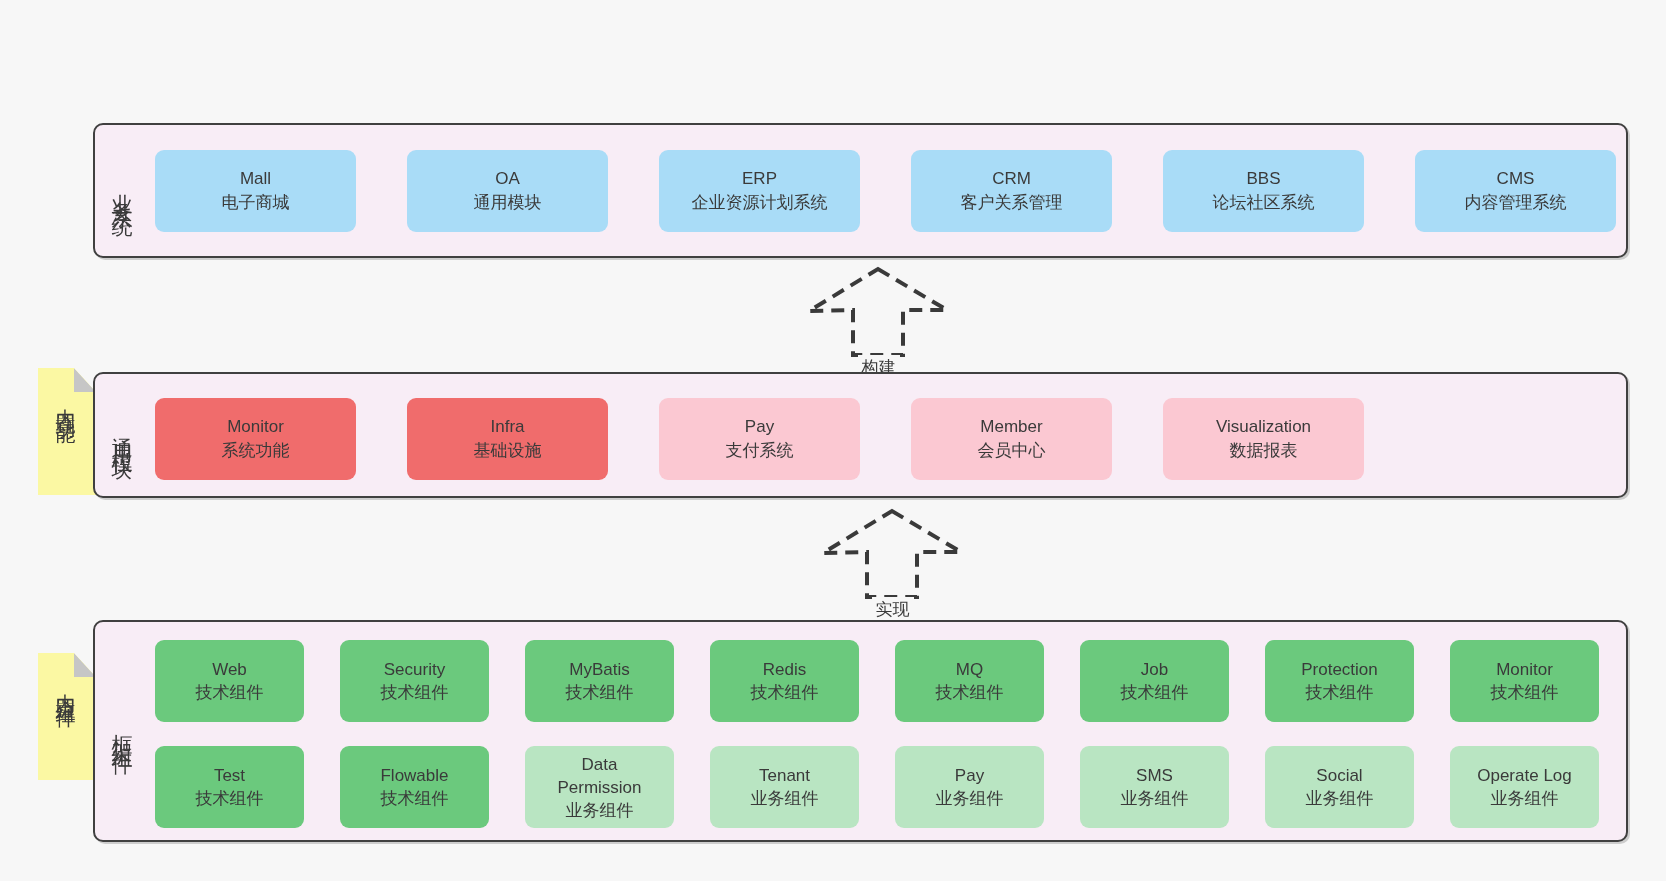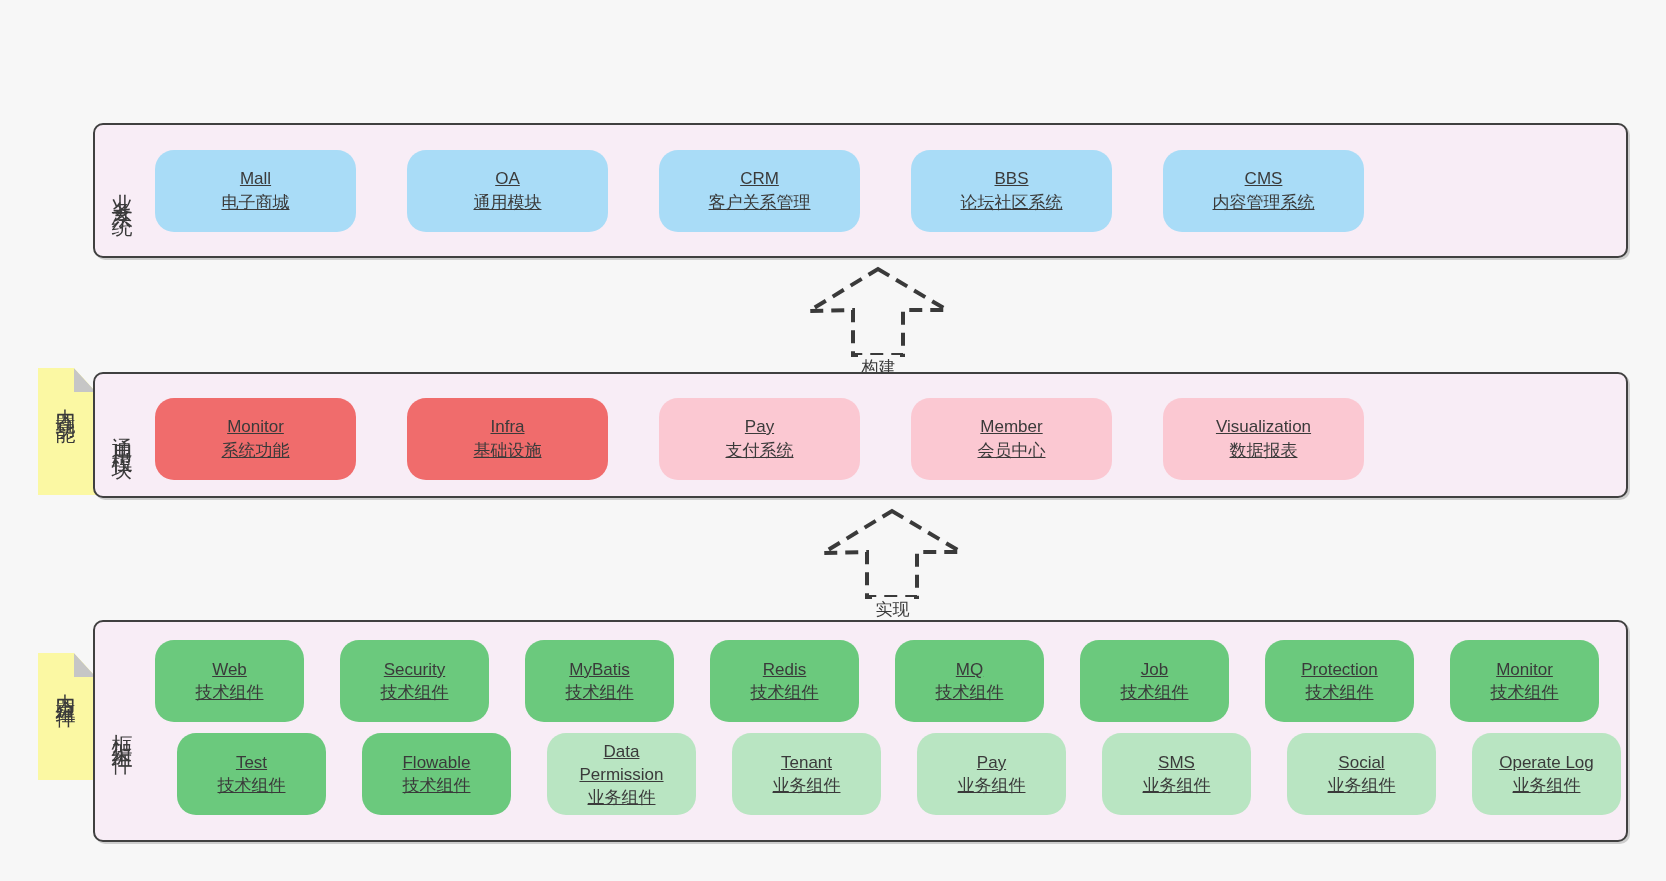--- a/index.html
+++ b/index.html
@@ -39,35 +39,34 @@
     white-space: nowrap;
   }
 
   
   .box-row { position: absolute; left: 60px; display: flex; }
   .row-wide { gap: 51px; }
   .row-narrow { gap: 36px; }
   #panel-business  .box-row { top: 25px; }
   #panel-modules   .box-row { top: 24px; }
   #panel-components .box-row-1 { top: 18px; }
-  #panel-components .box-row-2 { top: 111px; margin-left: 22px; }
+  #panel-components .box-row-2 { top: 124px; }
 
   .box {
     height: 82px;
-    border-radius: 19px;
+    border-radius: 9px;
     display: flex;
     flex-direction: column;
     align-items: center;
     justify-content: center;
     text-align: center;
     font-size: 17px;
     line-height: 24px;
     box-sizing: border-box;
     padding: 0 10px;
-    text-decoration: underline;
   }
   .box-wide   { width: 201px; }
   .box-narrow { width: 149px; line-height: 23px; padding: 0 14px; }
 
   .blue       { background: #a9dcf7; }
   .red        { background: #f06c6c; }
   .pink       { background: #fbc8d2; }
   .green      { background: #6bc97d; }
   .lightgreen { background: #b9e5c2; }
 
@@ -124,20 +123,24 @@
   <div class="box-row row-wide">
     <div class="box box-wide blue">
       <div>Mall</div>
       <div>电子商城</div>
     </div>
     <div class="box box-wide blue">
       <div>OA</div>
       <div>通用模块</div>
     </div>
     <div class="box box-wide blue">
+      <div>ERP</div>
+      <div>企业资源计划系统</div>
+    </div>
+    <div class="box box-wide blue">
       <div>CRM</div>
       <div>客户关系管理</div>
     </div>
     <div class="box box-wide blue">
       <div>BBS</div>
       <div>论坛社区系统</div>
     </div>
     <div class="box box-wide blue">
       <div>CMS</div>
       <div>内容管理系统</div>

